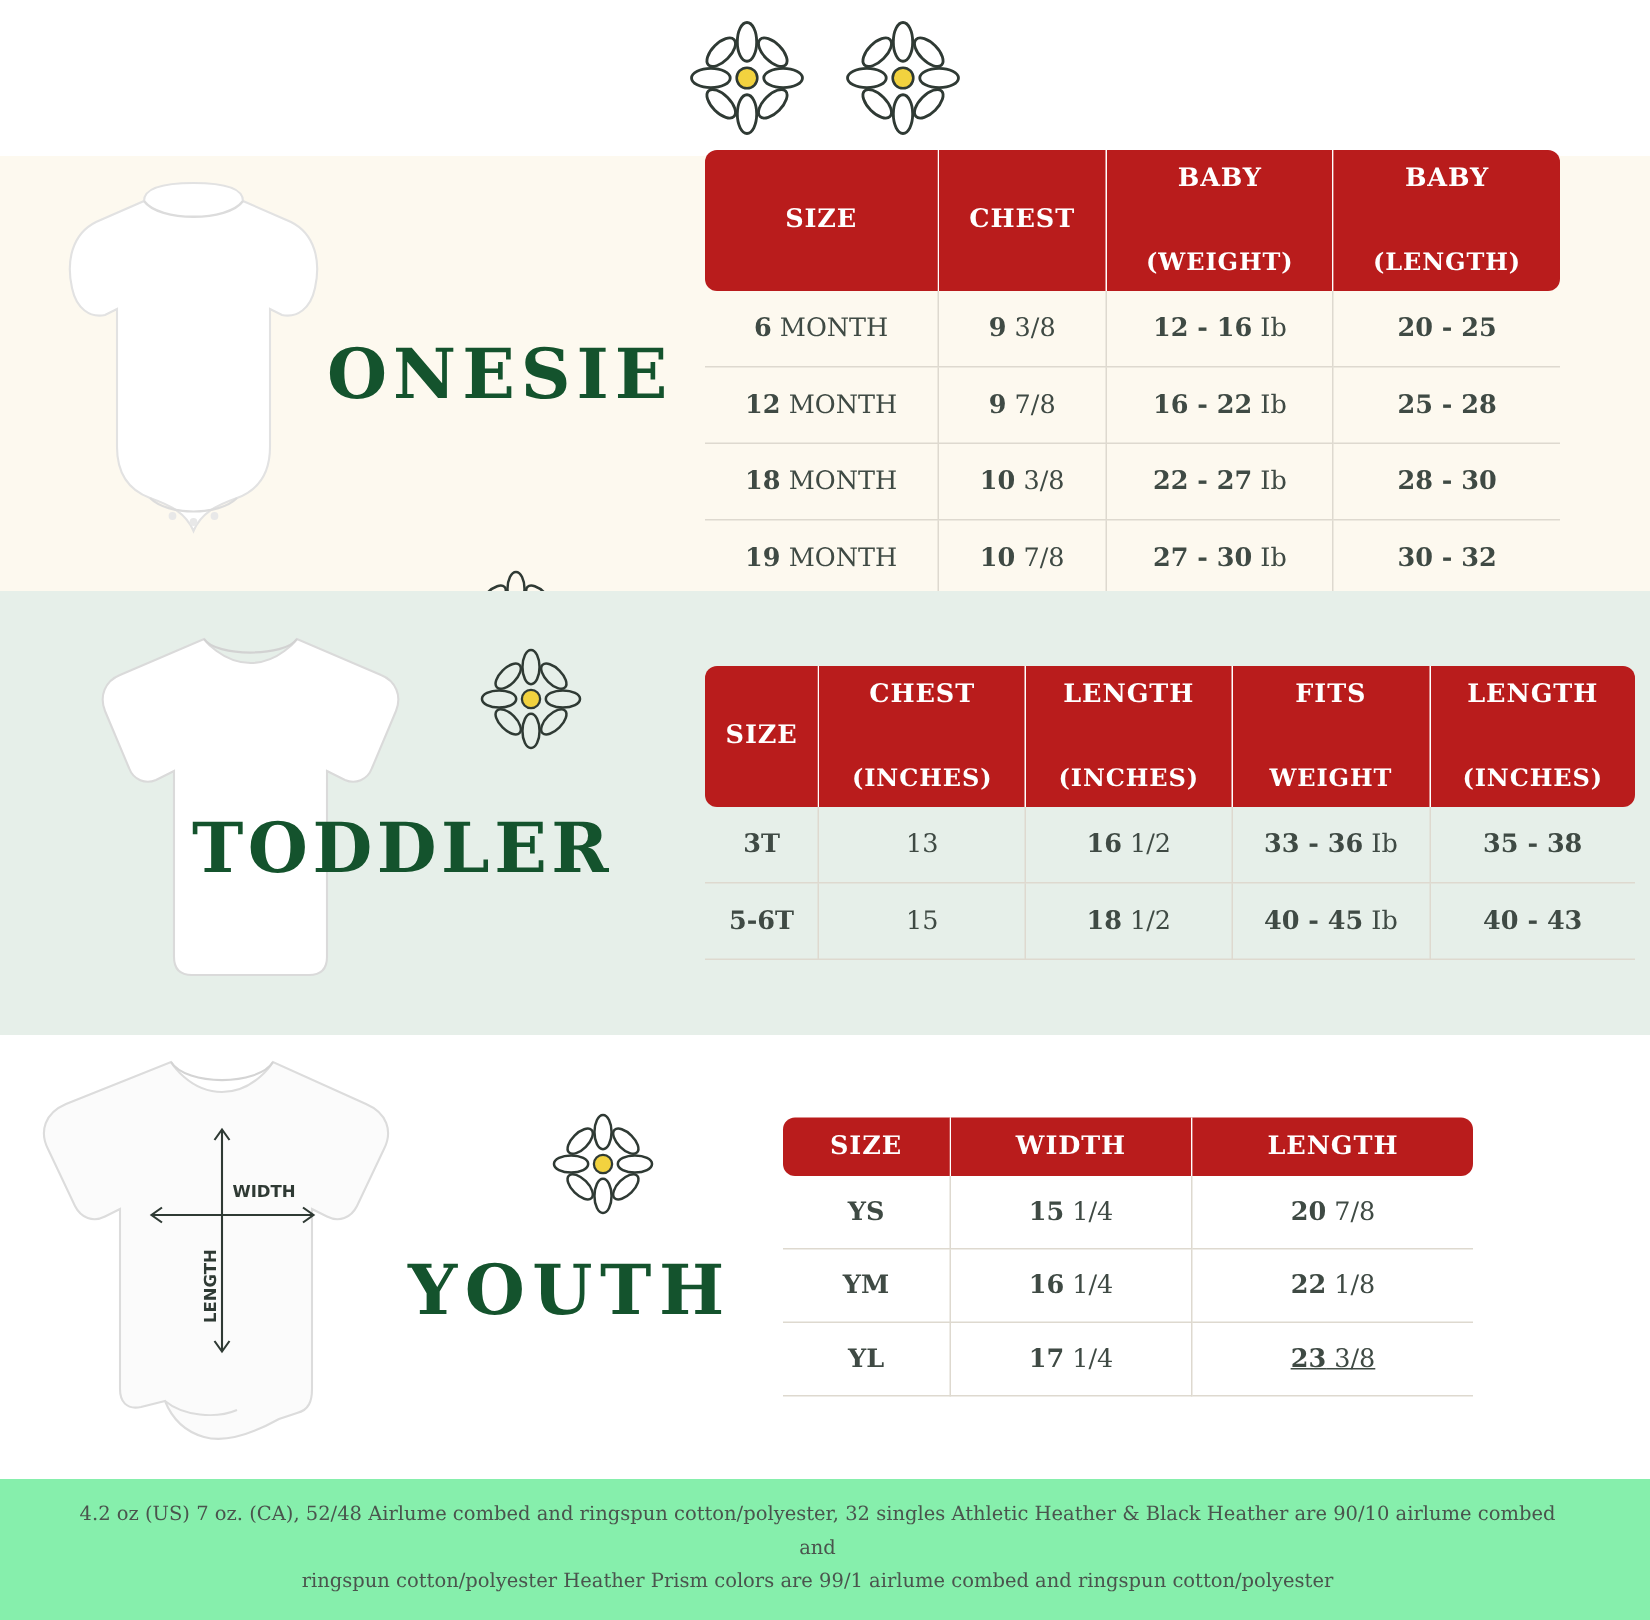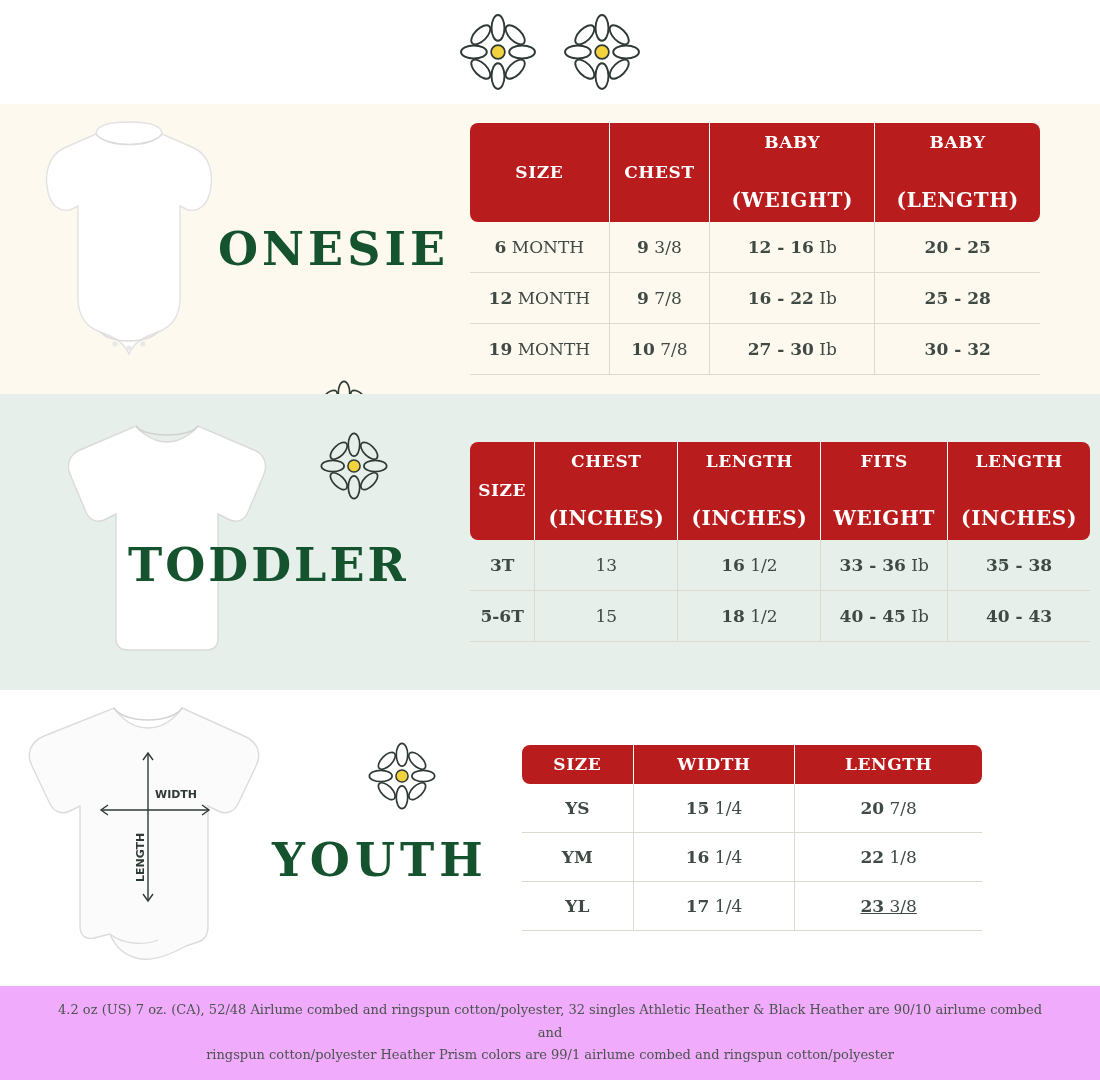--- a/index.html
+++ b/index.html
@@ -121,21 +121,21 @@
     padding: 10px 4px;
     text-align: center;
     line-height: 1.15;
     border-right: 1px solid #ffffff;
   }
   thead th:last-child { border-right: none; }
   thead tr th:first-child { border-top-left-radius: 8px; border-bottom-left-radius: 8px; }
   thead tr th:last-child { border-top-right-radius: 8px; border-bottom-right-radius: 8px; }
   thead th .sub {
     display: block;
-    font-size: 20px;
+    font-size: 16px;
     font-weight: bold;
     margin-top: 36px;
   }
   tbody td {
     text-align: center;
     font-size: 17px;
     color: #3f4a44;
     padding: 15px 4px;
     border-bottom: 1px solid #ded9cf;
     border-right: 1px solid #ded9cf;
@@ -146,24 +146,23 @@
   td .b { font-weight: bold; }
   td .n { font-weight: normal; }
 
   .tbl-onesie { width: 570px; }
   .tbl-toddler { width: 620px; }
   .tbl-youth { width: 460px; }
 
   
   .footer {
     height: 94px;
-    background: #f0abfc;
+    background: #86efac;
     display: flex;
     align-items: center;
-    justify-content: center;
     text-align: center;
     padding: 0 40px;
     box-sizing: border-box;
   }
   .footer p {
     margin: 0;
     font-family: "DejaVu Serif", serif;
     font-size: 13px;
     line-height: 1.75;
     color: #4a544d;
@@ -280,20 +279,26 @@
               <td><span class="b">12 - 16</span><span class="n"> Ib</span></td>
               <td><span class="b">20 - 25</span><span class="n"></span></td>
             </tr>
             <tr>
               <td><span class="b">12</span><span class="n"> MONTH</span></td>
               <td><span class="b">9</span><span class="n"> 7/8</span></td>
               <td><span class="b">16 - 22</span><span class="n"> Ib</span></td>
               <td><span class="b">25 - 28</span><span class="n"></span></td>
             </tr>
             <tr>
+              <td><span class="b">18</span><span class="n">  MONTH</span></td>
+              <td><span class="b">10</span><span class="n"> 3/8</span></td>
+              <td><span class="b">22 - 27</span><span class="n"> Ib</span></td>
+              <td><span class="b">28 - 30</span><span class="n"></span></td>
+            </tr>
+            <tr>
               <td><span class="b">19</span><span class="n"> MONTH</span></td>
               <td><span class="b">10</span><span class="n"> 7/8</span></td>
               <td><span class="b">27 - 30</span><span class="n"> Ib</span></td>
               <td><span class="b">30 - 32</span><span class="n"></span></td>
             </tr>
           </tbody>
         </table>
       </div>
     </div>
   </div>

